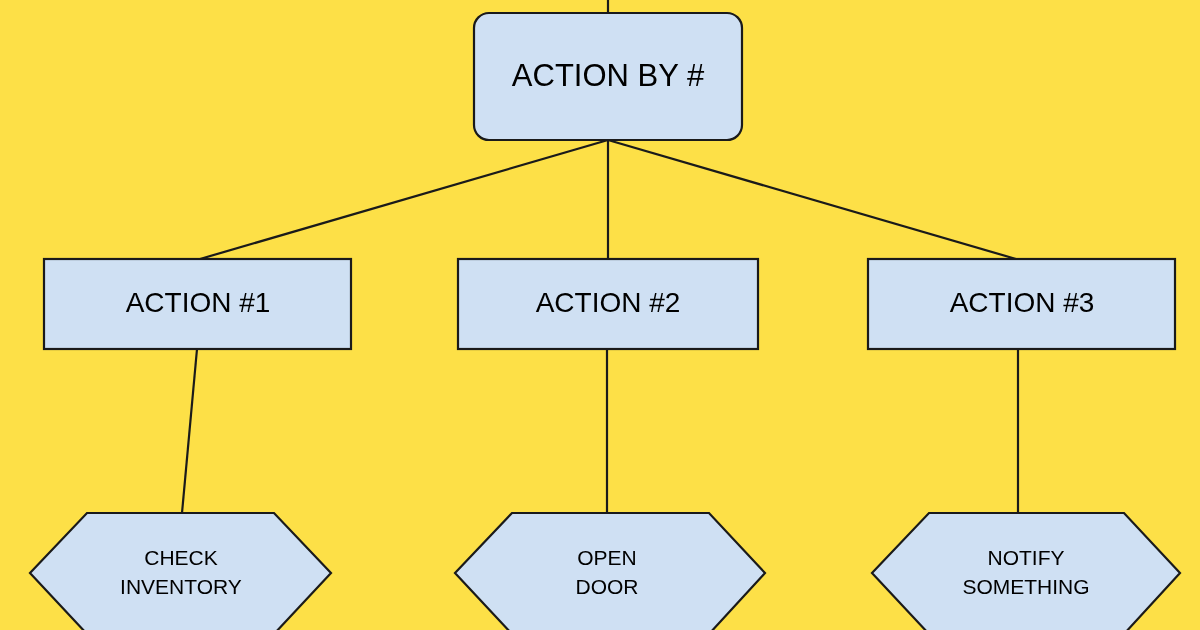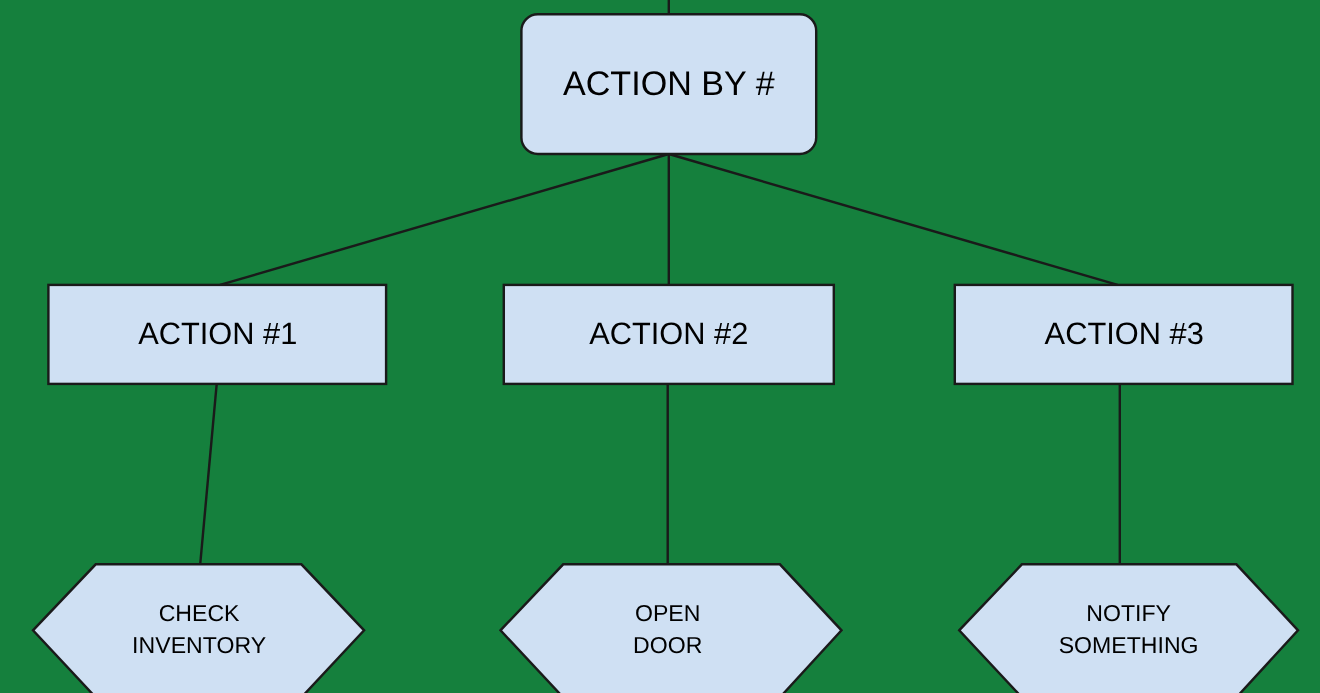--- a/index.html
+++ b/index.html
@@ -11,21 +11,21 @@
   body {
     width: 1200px;
     height: 630px;
     overflow: hidden;
     font-family: "Liberation Sans", sans-serif;
   }
   #diagram-root {
     position: relative;
     width: 1200px;
     height: 630px;
-    background: #15803d;
+    background: #fde047;
   }
   #diagram-svg {
     position: absolute;
     top: 0;
     left: 0;
     width: 1200px;
     height: 630px;
     display: block;
   }
   .node-shape {

